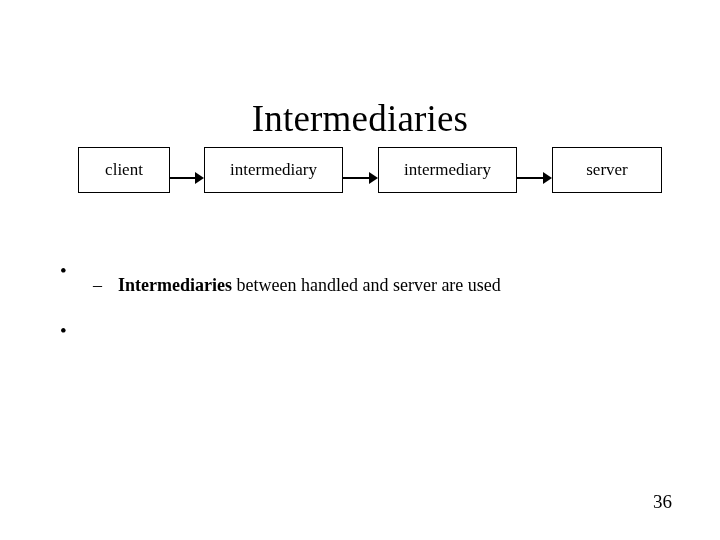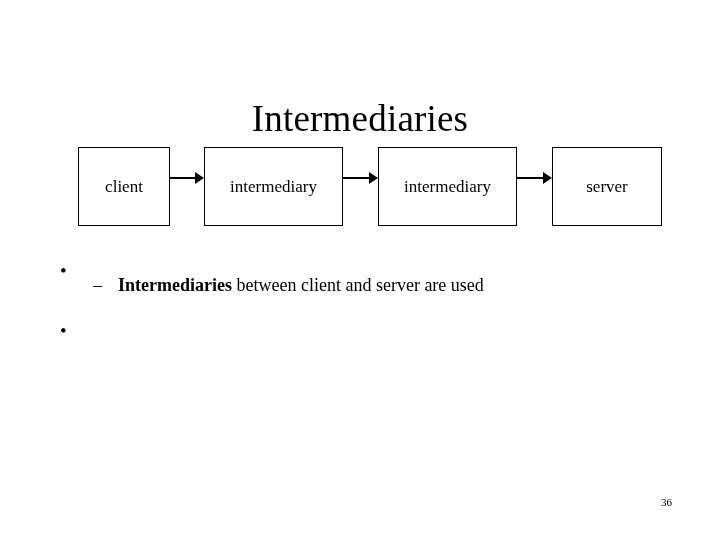--- a/index.html
+++ b/index.html
@@ -35,21 +35,21 @@
   .diagram {
     position: absolute;
     left: 0;
     top: 147px;
     width: 720px;
     height: 64px;
   }
   .node-box {
     position: absolute;
     top: 0;
-    height: 79px;
+    height: 46px;
     box-sizing: border-box;
     border: 1.5px solid #000000;
     background: #ffffff;
     display: flex;
     align-items: center;
     justify-content: center;
   }
   .node-label {
     font-size: 17px;
     line-height: 20px;
@@ -130,21 +130,21 @@
   .b1 { margin-top: 0; }
   .b2 { margin-top: 17px; }
   .b3 { margin-top: 19px; }
   .emph { font-weight: bold; }
 
   
   .page-number {
     position: absolute;
     right: 48px;
     top: 494px;
-    font-size: 11px;
+    font-size: 19px;
     line-height: 16px;
     color: #000000;
     text-align: center;
   }
 </style>
 </head>
 <body>
 
 <div class="slide">
 
@@ -186,21 +186,21 @@
   </div>
 
   <div class="body">
 
     <div class="bullet-l1 b1">
       <span class="marker">•</span>
     </div>
 
     <div class="bullet-l2 b2">
       <span class="marker">–</span>
-      <span class="emph">Intermediaries</span><span class="bullet-text"> between client and server are used</span>
+      <span class="emph">Intermediaries</span><span class="bullet-text"> between handled and server are used</span>
     </div>
 
     <div class="bullet-l1 b3">
       <span class="marker">•</span>
     </div>
 
   </div>
 
   <div class="page-number">36</div>
 

